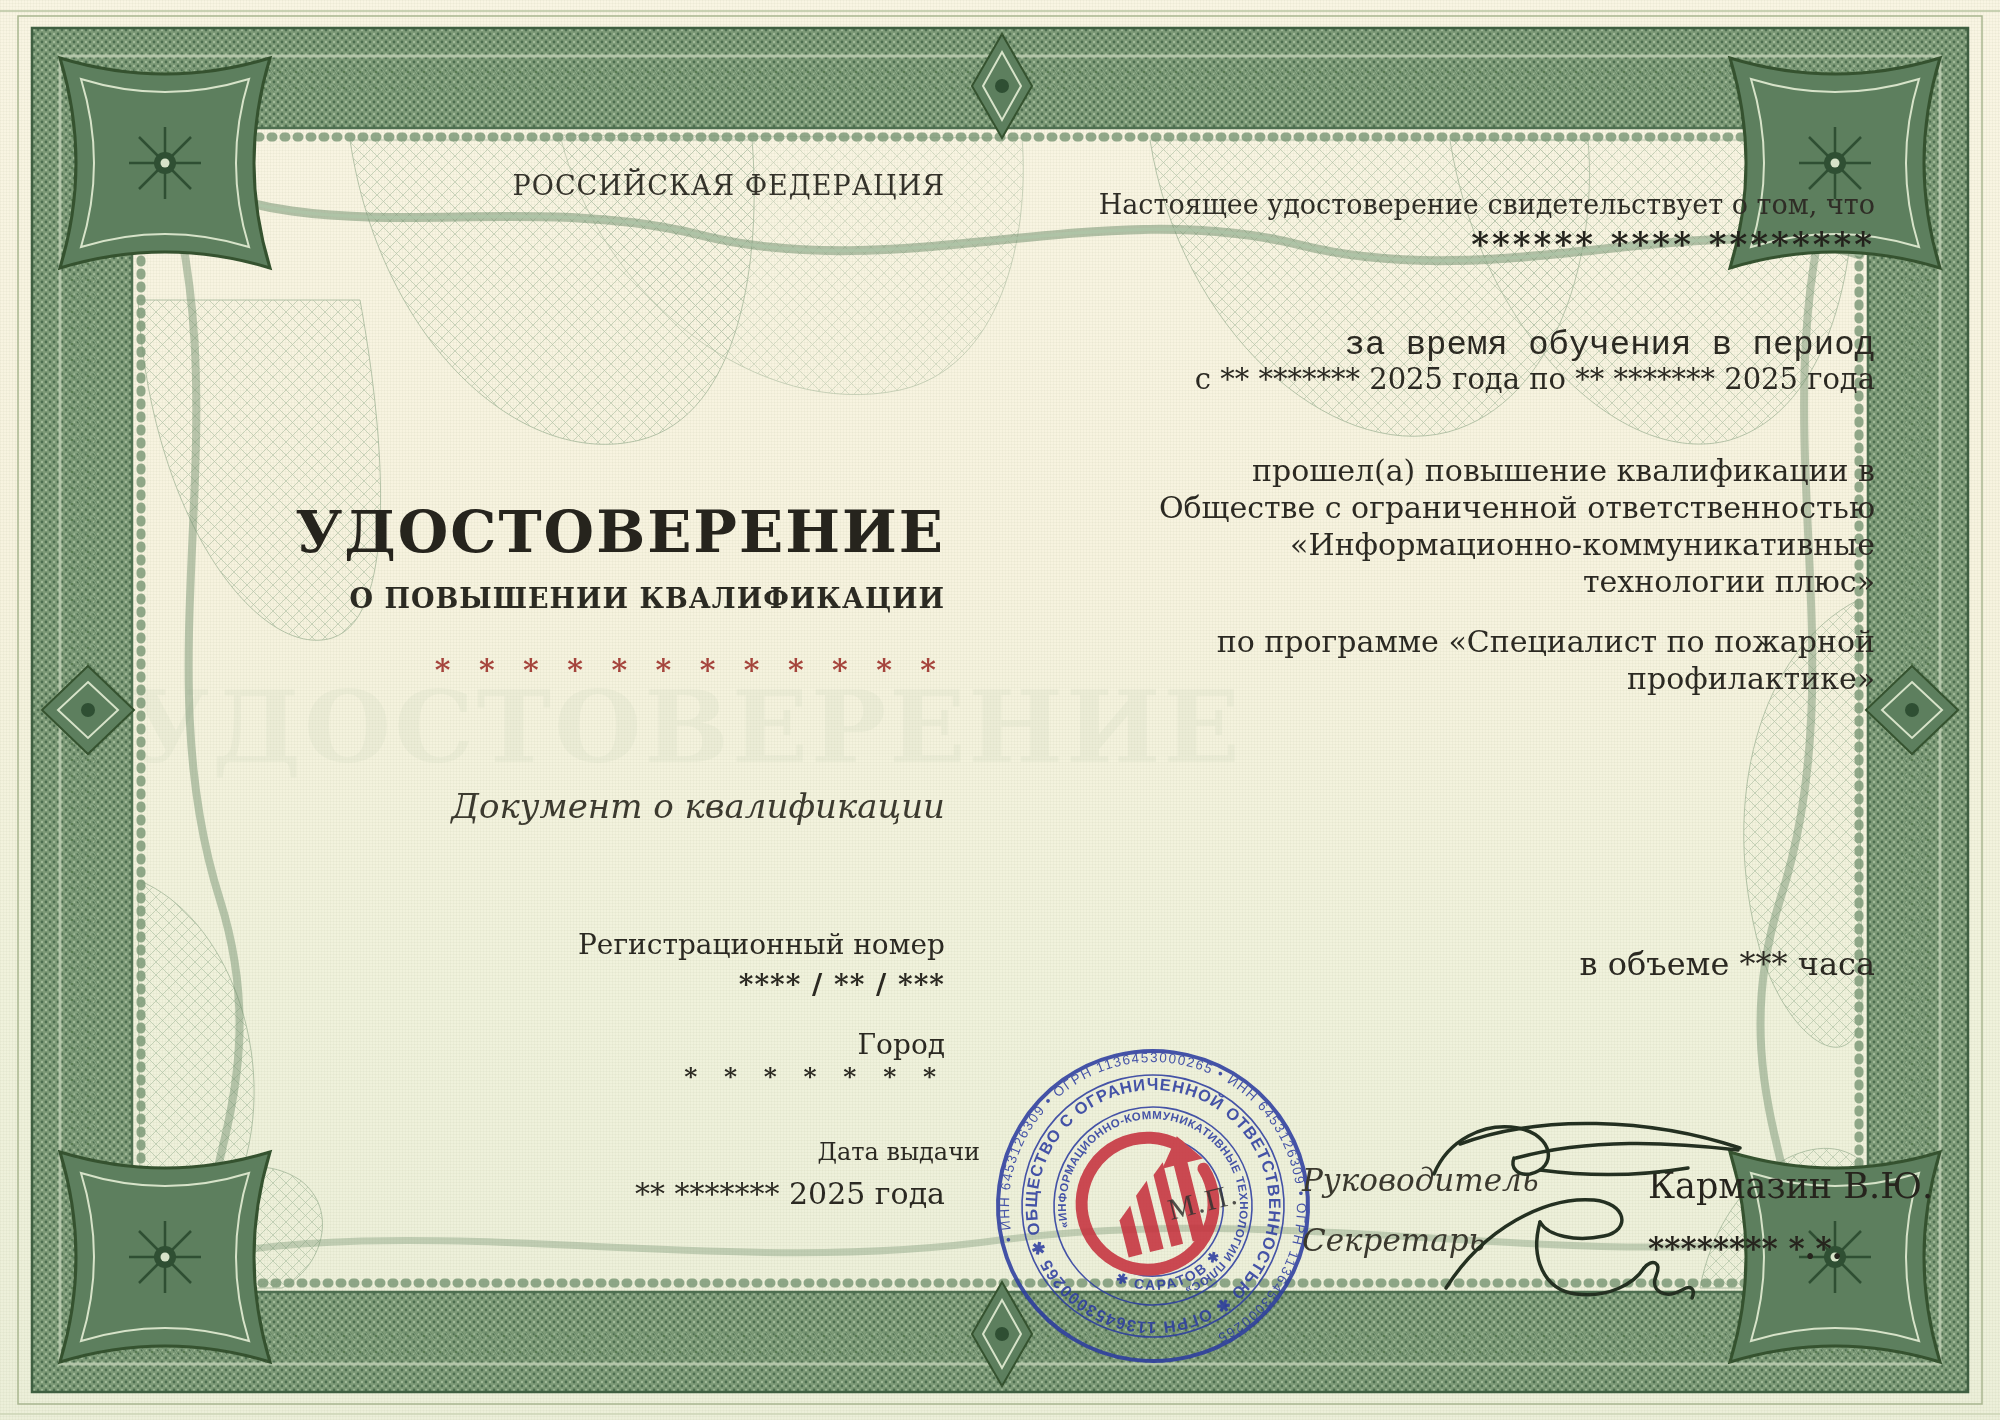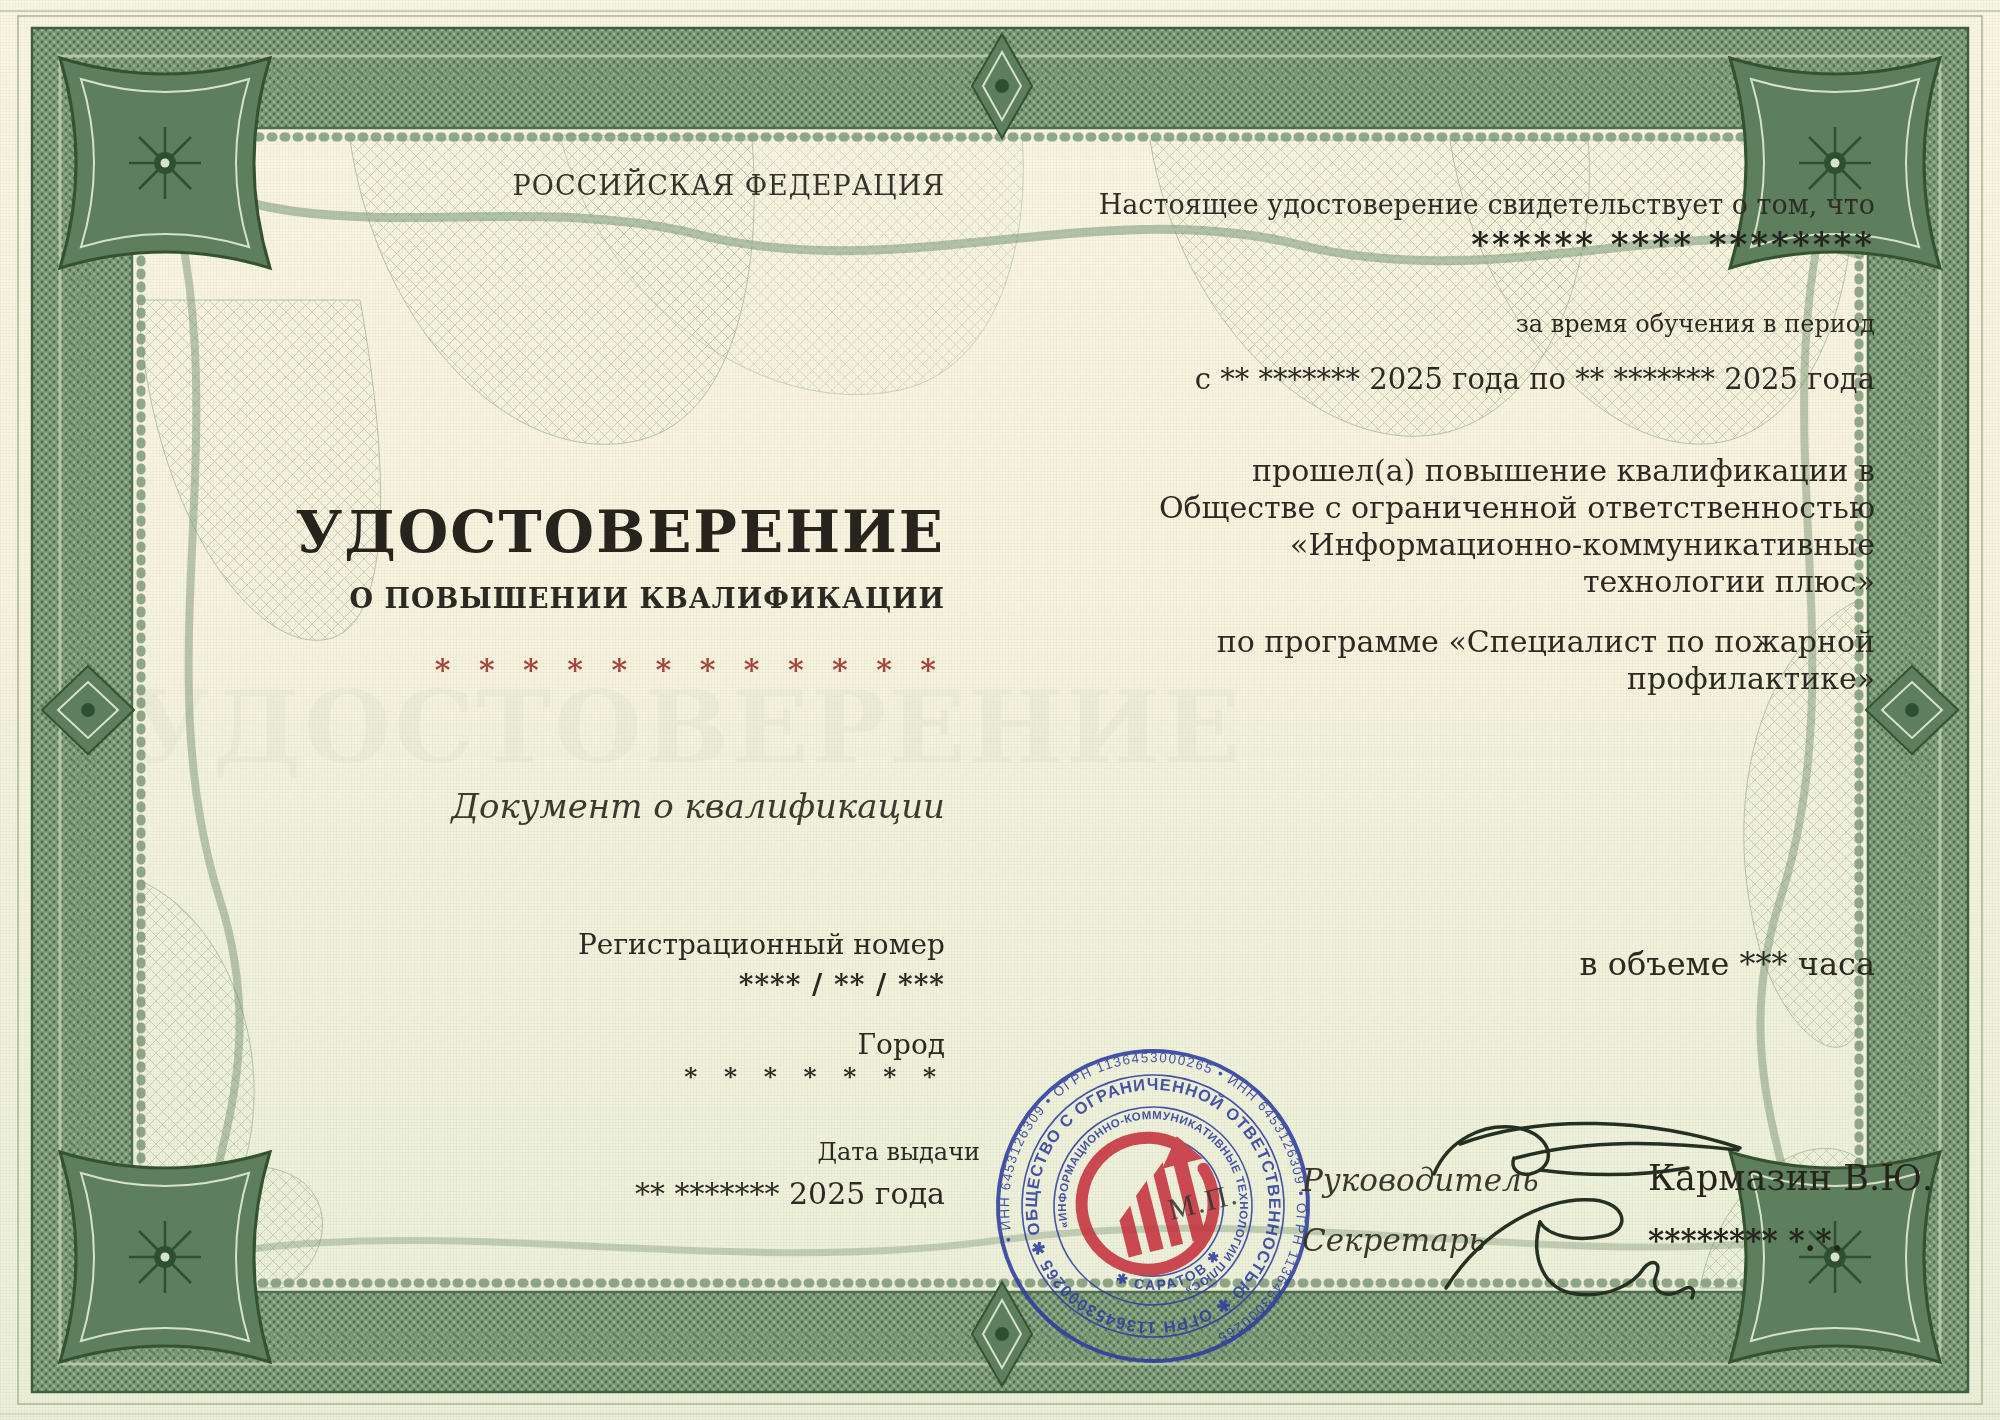--- a/index.html
+++ b/index.html
@@ -12,38 +12,38 @@
     font-family:"DejaVu Serif","Liberation Serif",serif;
     color:#2b2922;
   }
   .abs{position:absolute;}
   .ctr{text-align:right;}
   .col-left{left:145px;width:800px;}
   .col-right{left:1075px;width:800px;}
   .country{top:170px;font-size:27px;letter-spacing:1px;color:#34322a;}
   .statement{top:171px;font-size:27px;color:#2f2d26;margin-top:18px;}
   .holder{top:224px;font-size:34px;font-weight:bold;letter-spacing:3px;color:#23221c;}
-  .period-intro{top:310px;font-size:24px;}
+  .period-intro{top:326px;font-size:34px;font-family:Liberation Mono, monospace;}
   .period-dates{top:362px;font-size:29px;}
   .block-lines{line-height:37px;font-size:30px;}
   .completion{top:452px;}
   .program{top:623px;}
   .volume{top:945px;font-size:32px;}
   .doc-title{top:498px;font-size:58px;font-weight:bold;letter-spacing:2px;color:#26241d;}
   .doc-subtitle{top:583px;font-size:27px;font-weight:bold;letter-spacing:1px;color:#2b2a22;}
   .series-stars{top:652px;font-size:30px;font-weight:bold;letter-spacing:9px;color:#a5443c;}
   .doc-kind{top:786px;font-size:34px;font-style:italic;color:#3c3a2f;}
   .reg-label{top:928px;font-size:28px;}
   .reg-value{top:968px;font-size:28px;font-weight:bold;letter-spacing:1px;}
   .city-label{top:1028px;font-size:28px;}
   .city-value{top:1062px;font-size:25px;font-weight:bold;letter-spacing:9px;}
   .date-label{top:1138px;font-size:24px;padding-left:35px;}
   .date-value{top:1176px;font-size:30px;}
   .sig-label{font-size:31px;font-style:italic;color:#3a382e;}
-  .sig-name{font-size:35px;color:#26241d;}
+  .sig-name{font-size:35px;color:#26241d;margin-top:8px;}
   .watermark{
     left:128px;top:668px;font-size:100px;font-weight:bold;letter-spacing:3px;
     color:rgba(125,150,120,0.06);white-space:nowrap;
   }
 </style>
 </head>
 <body>
 
 <div class="certificate">
 

